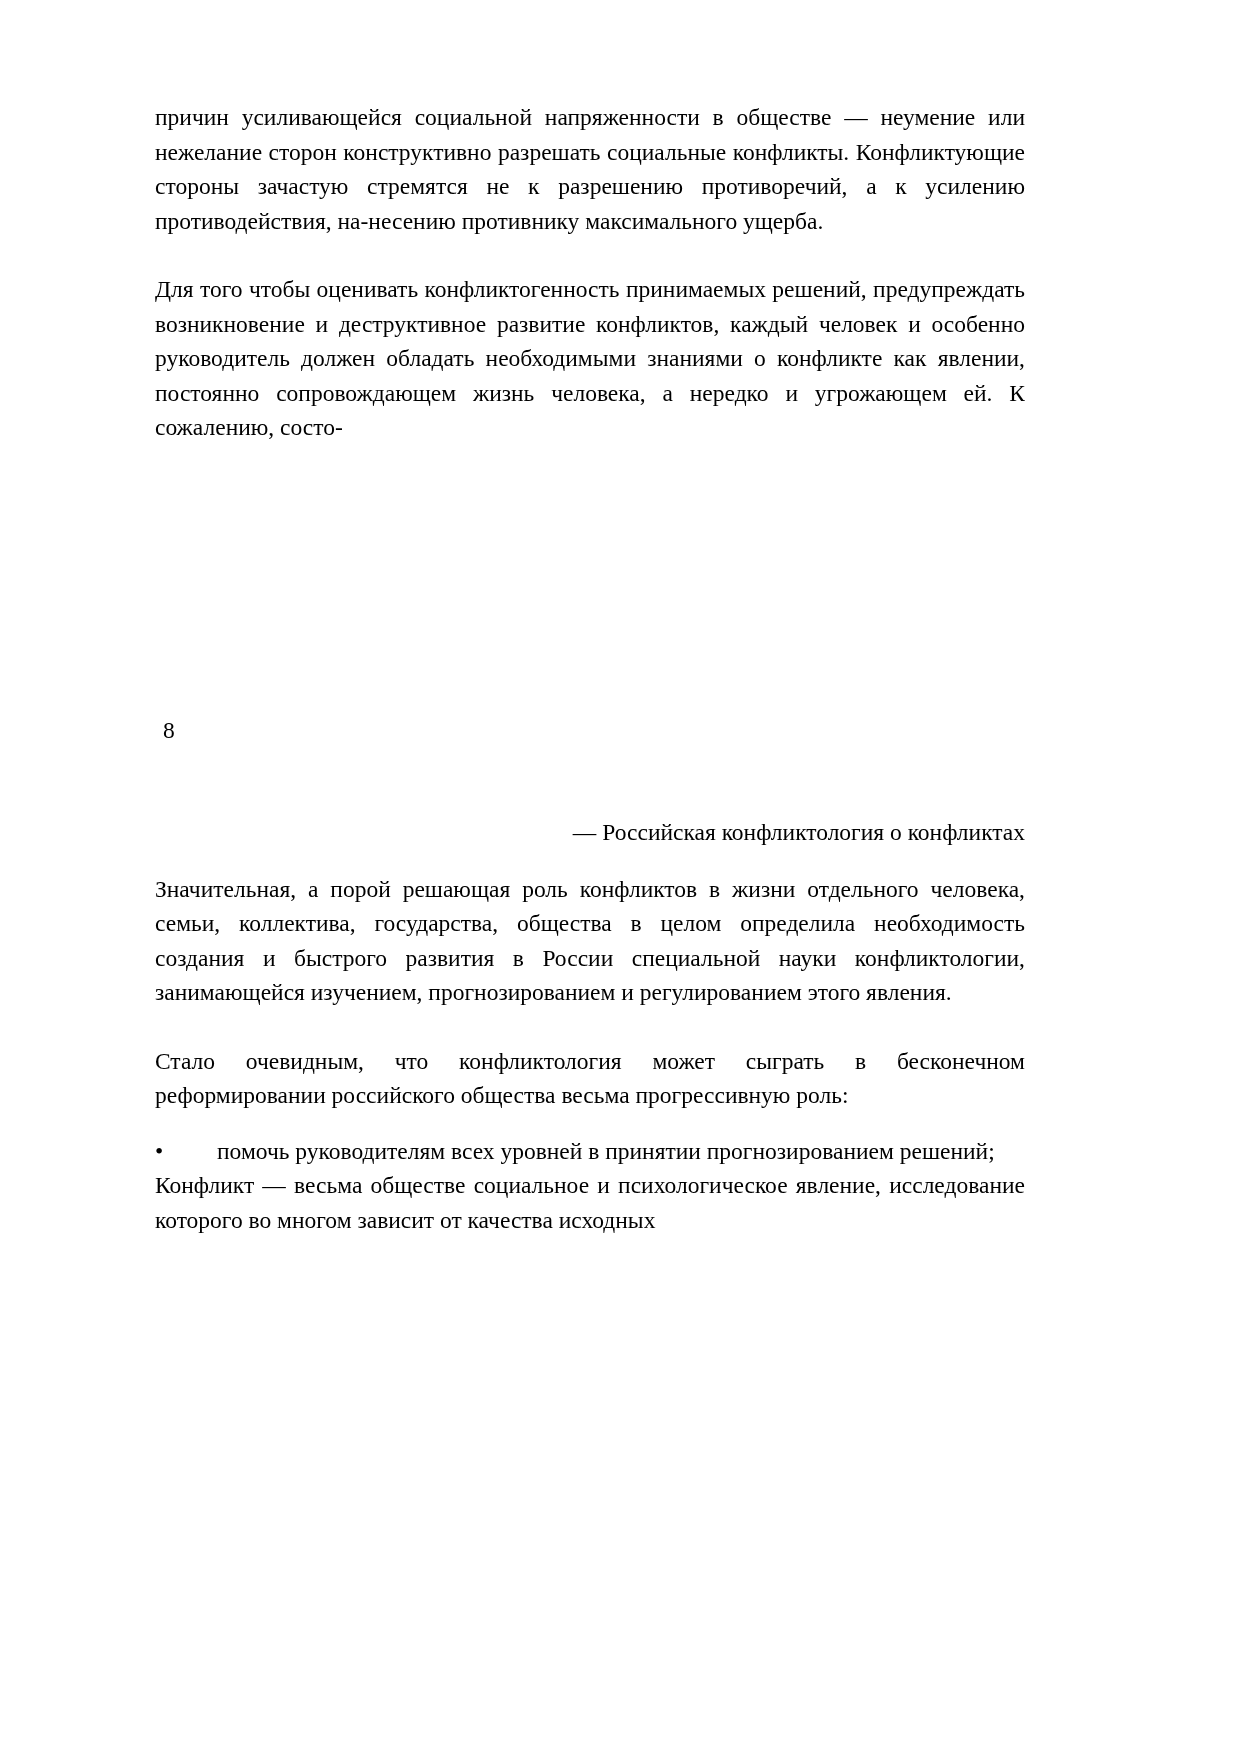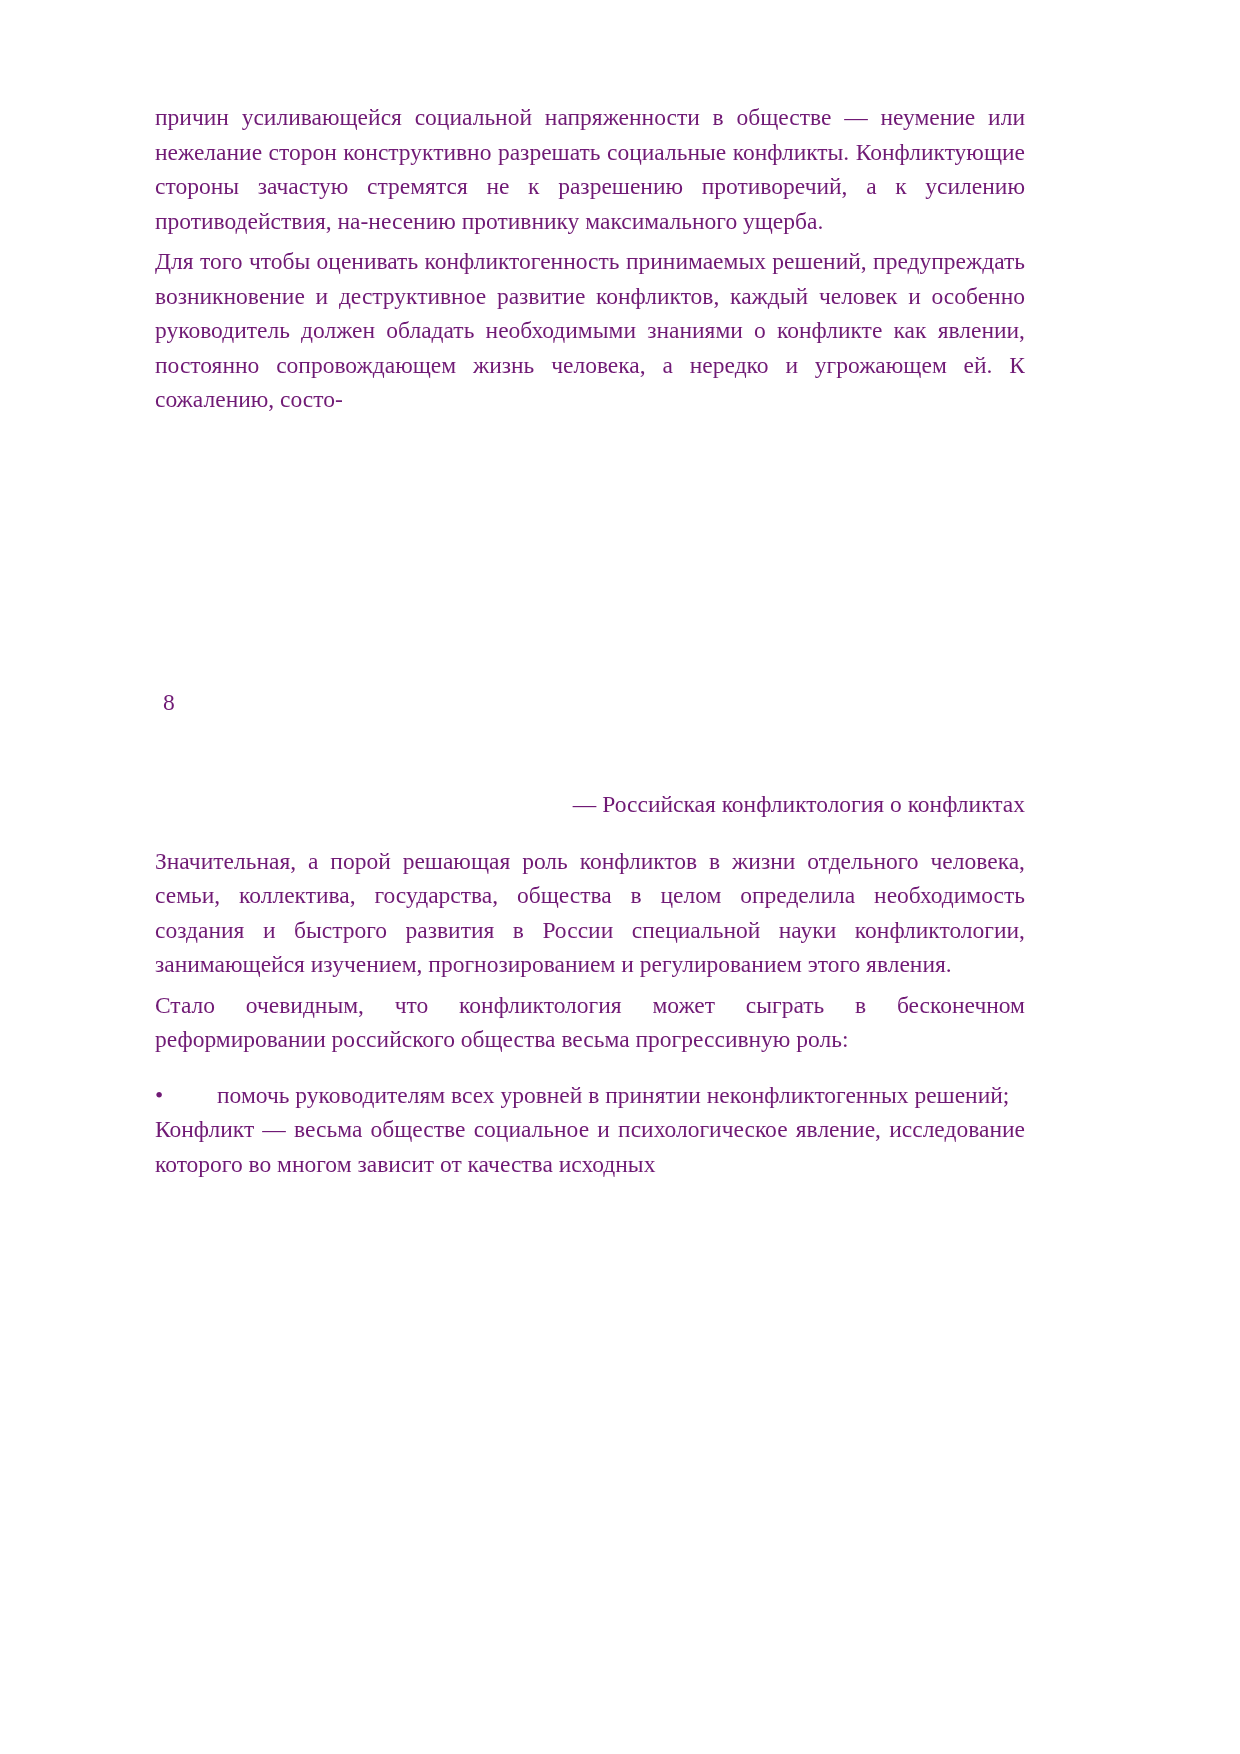--- a/index.html
+++ b/index.html
@@ -7,40 +7,40 @@
     padding: 0;
     background: #ffffff;
   }
   .page {
     position: relative;
     width: 1240px;
     height: 1624px;
     background: #ffffff;
     box-sizing: border-box;
     font-family: "Liberation Serif", "DejaVu Serif", serif;
-    color: #701a75;
+    color: #000000;
     overflow: hidden;
   }
   .content {
     position: absolute;
     left: 155px;
     top: 100px;
     width: 870px;
   }
   .para {
     text-align: justify;
     text-justify: inter-word;
     font-size: 23.5px;
     line-height: 34.5px;
     margin: 0 0 0 0;
     hyphens: none;
     word-spacing: 0px;
   }
   .para + .para {
-    margin-top: 6px;
+    margin-top: 34px;
   }
   .gap-block {
     height: 268px;
   }
   .page-number {
     font-size: 23.5px;
     line-height: 34.5px;
     text-align: left;
     margin: 0;
     padding-left: 8px;
@@ -86,21 +86,21 @@
 
     <div class="gap-after-number"></div>
 
     <p class="heading">— Российская конфликтология о конфликтах</p>
 
 
     <p class="para">Значительная, а порой решающая роль конфликтов в жизни отдельного человека, семьи, коллектива, государства, общества в целом определила необходимость создания и быстрого развития в России специальной науки конфликтологии, занимающейся изучением, прогнозированием и регулированием этого явления.</p>
 
     <p class="para">Стало очевидным, что конфликтология может сыграть в бесконечном реформировании российского общества весьма прогрессивную роль:</p>
 
-    <p class="bullet-item"><span class="bullet-mark">•</span><span>помочь руководителям всех уровней в принятии неконфликтогенных решений;</span></p>
+    <p class="bullet-item"><span class="bullet-mark">•</span><span>помочь руководителям всех уровней в принятии прогнозированием решений;</span></p>
 
 
 
     <p class="para">Конфликт — весьма обществе социальное и психологическое явление, исследование которого во многом зависит от качества исходных</p>
 
     <div class="tail-space"></div>
   </div>
 </div>
 
 </body></html>

